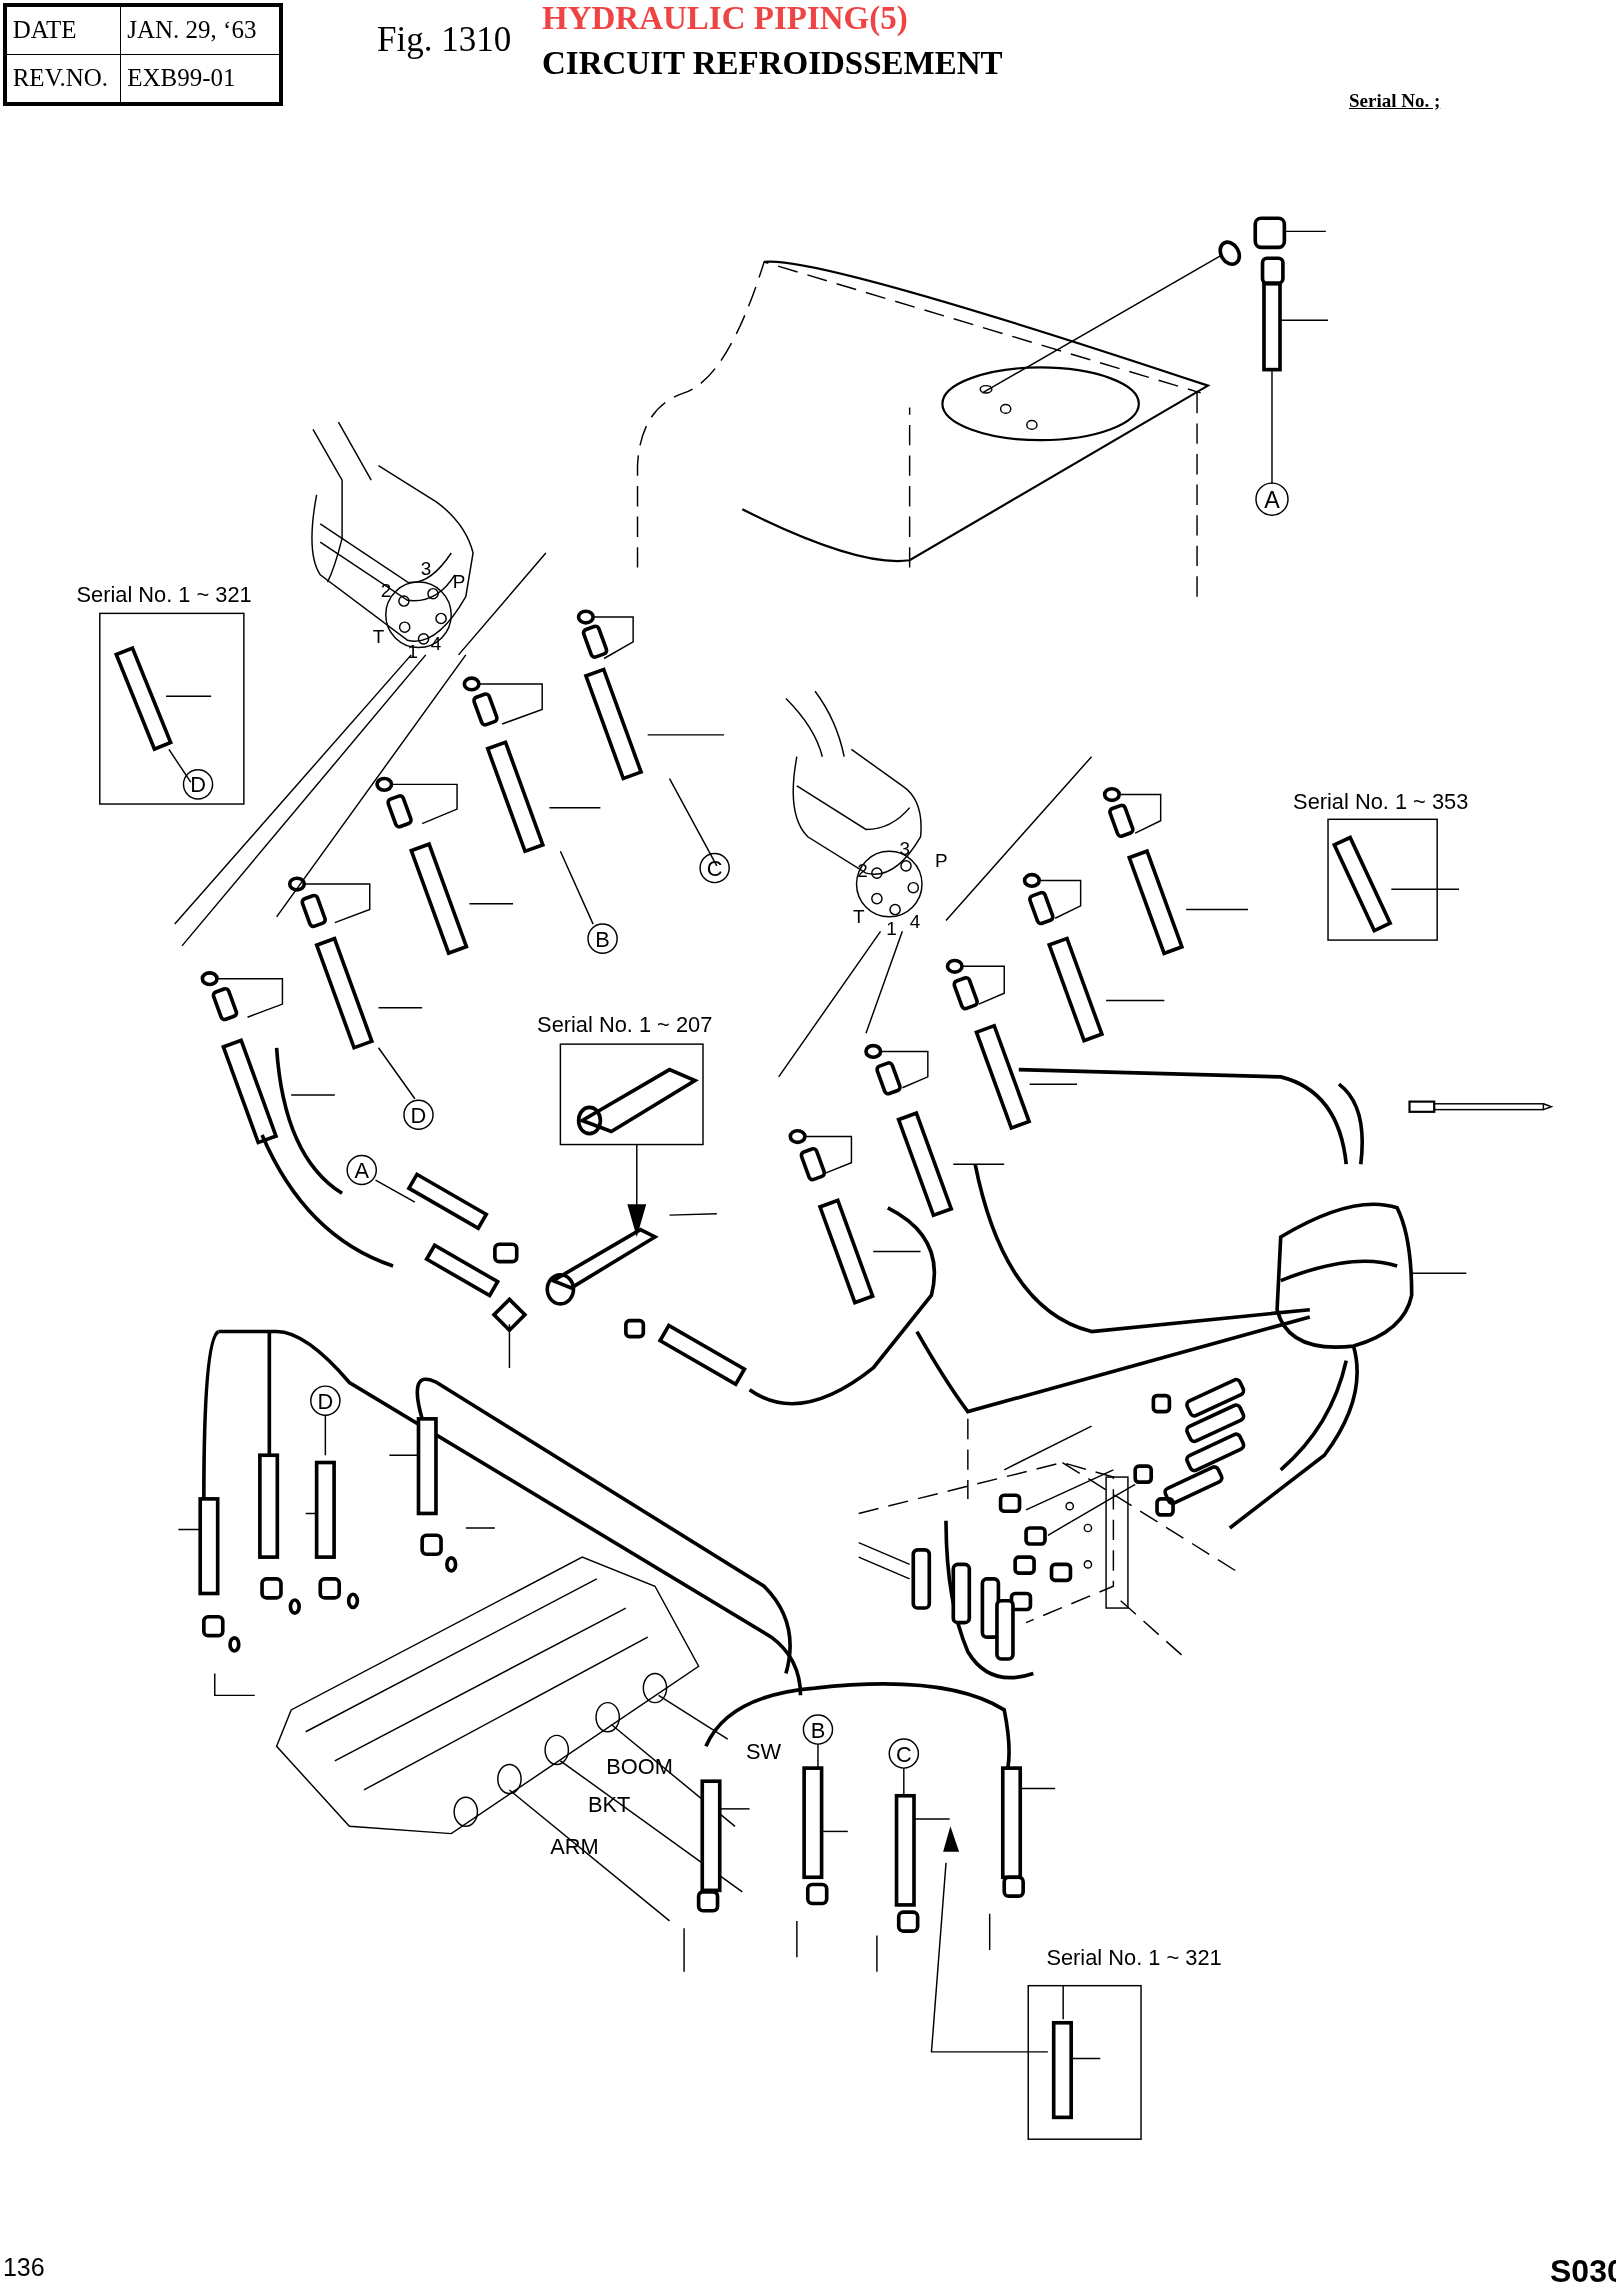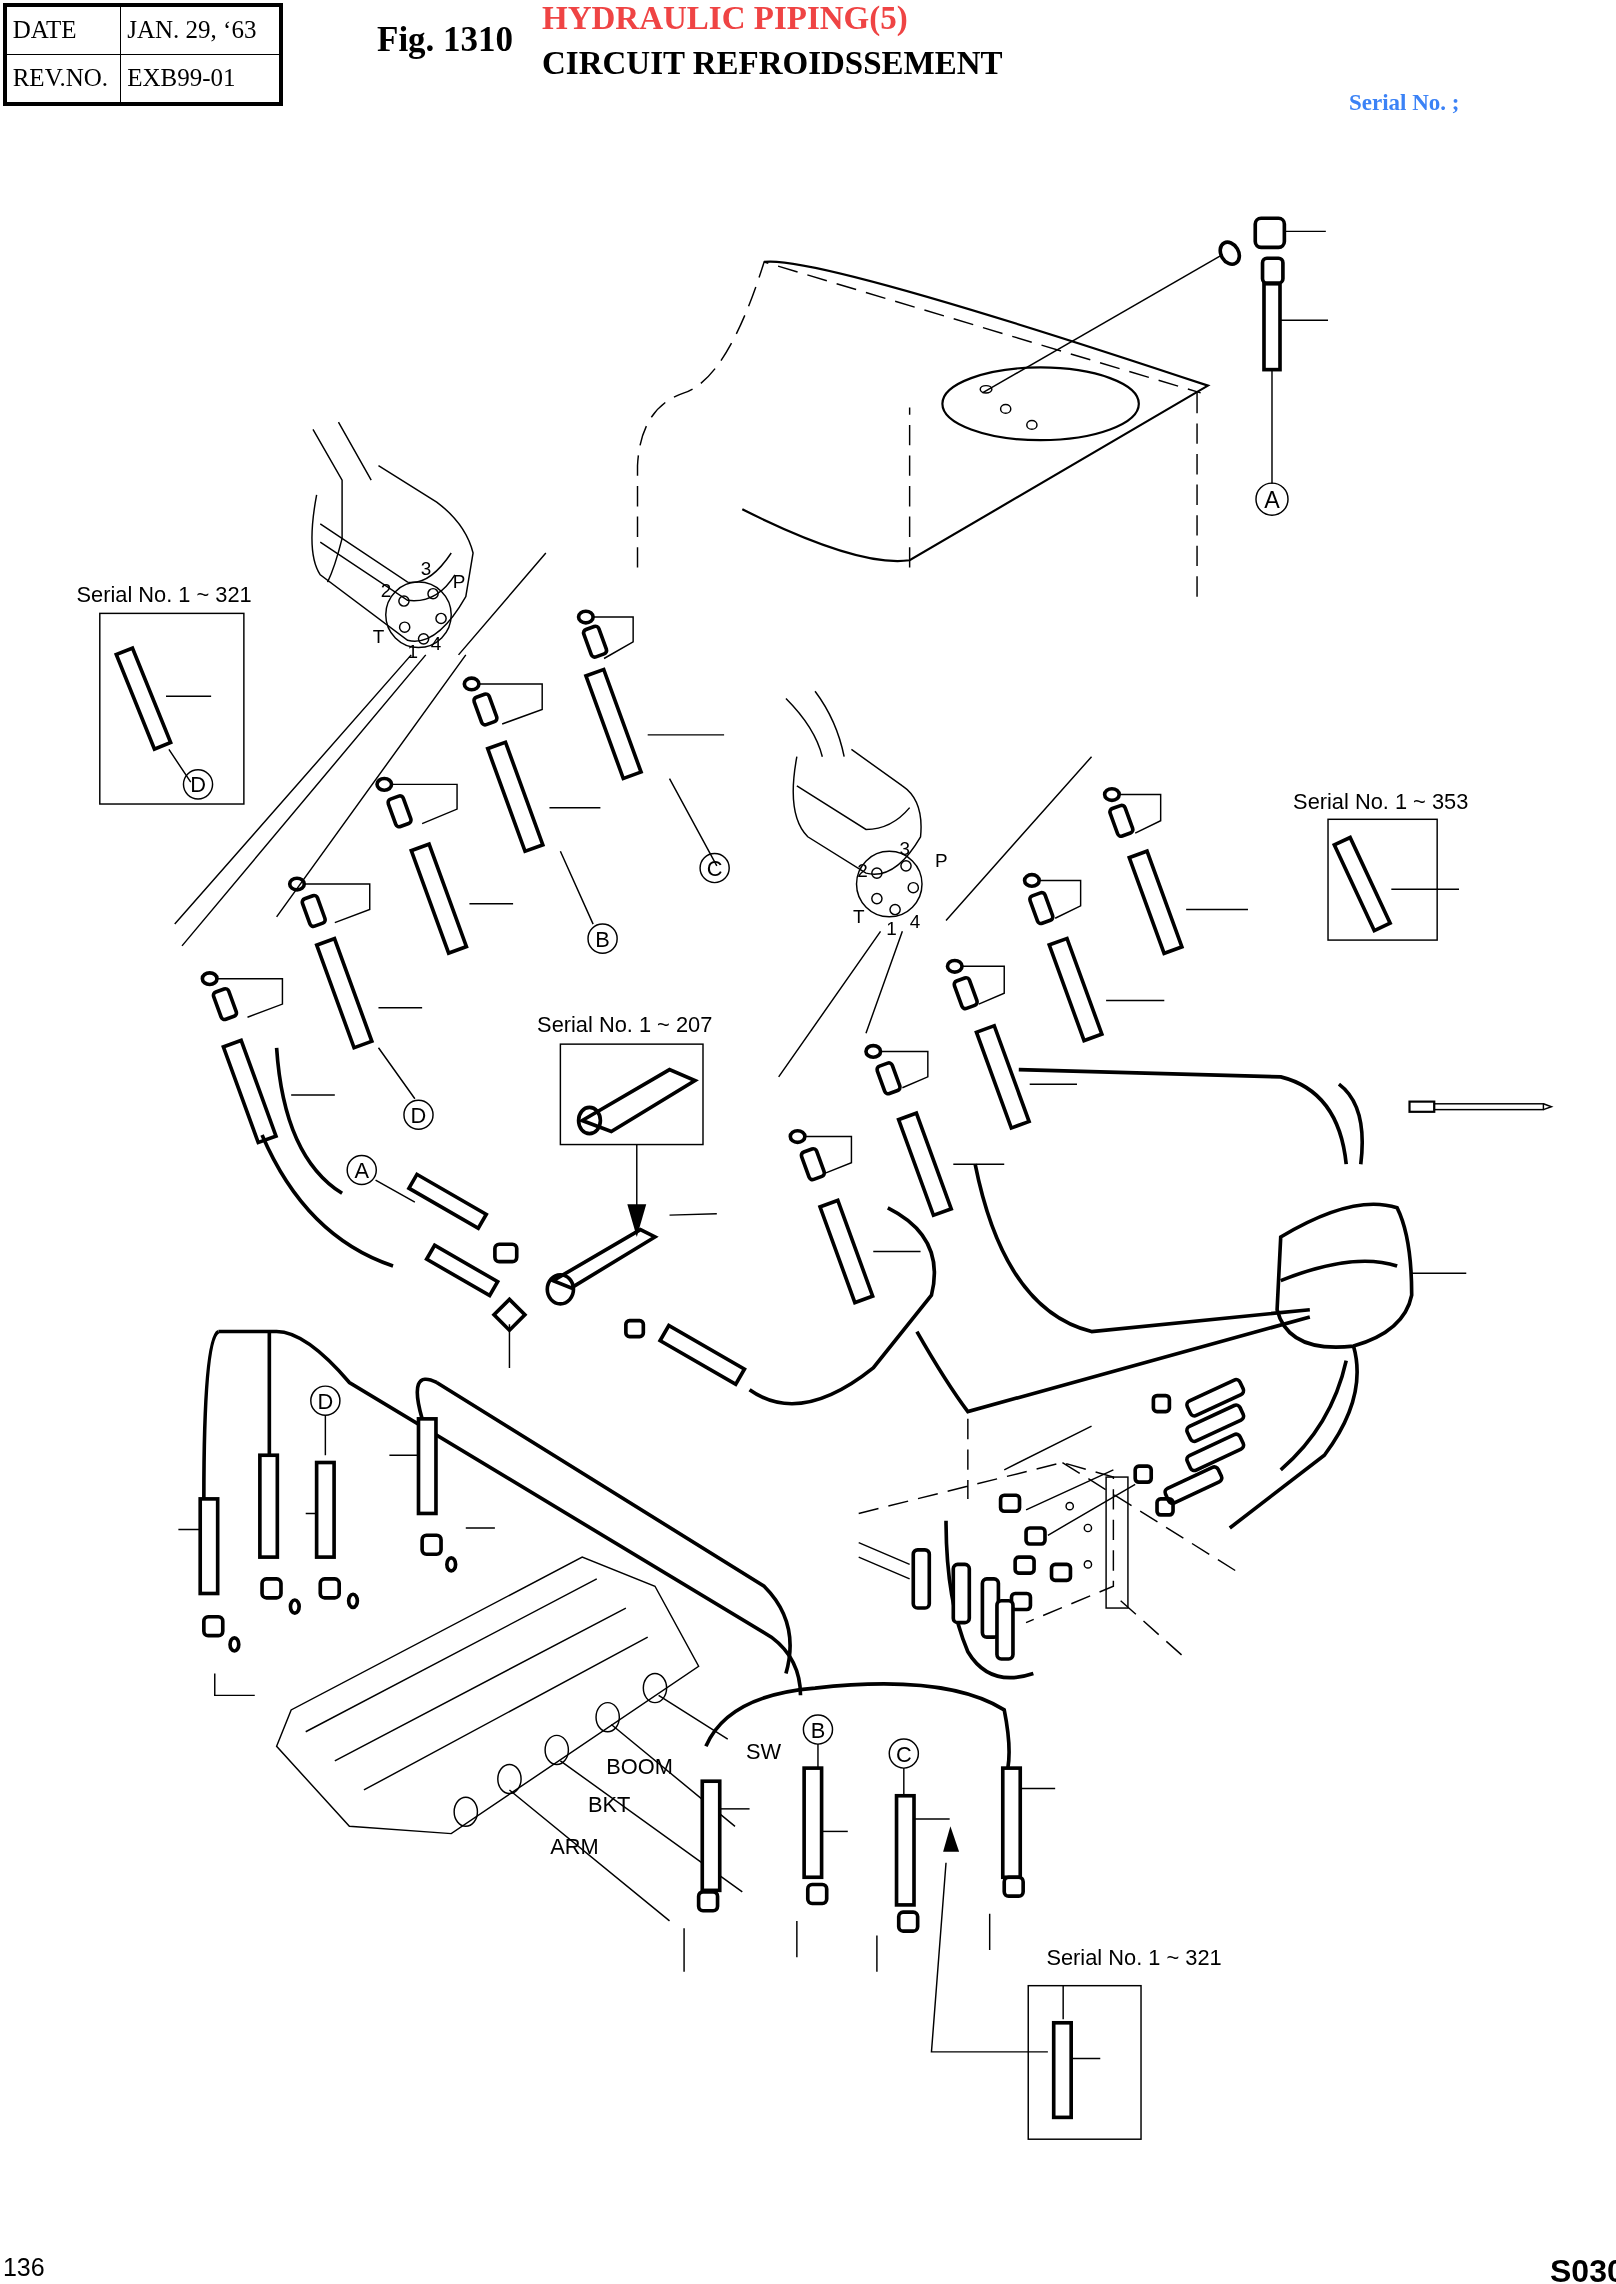--- a/index.html
+++ b/index.html
@@ -3,24 +3,24 @@
 <meta charset="utf-8">
 <style>
   html, body { margin:0; padding:0; background:#ffffff; }
   body { width:1617px; height:2284px; position:relative; overflow:hidden; }
   .serif { font-family: "Liberation Serif", "DejaVu Serif", serif; }
   .sans { font-family: "Liberation Sans", "DejaVu Sans", sans-serif; }
   #hdr-table { position:absolute; left:2.9px; top:2.9px; border-collapse:collapse; border:4.4px solid #000; }
   #hdr-table td { border:1.5px solid #000; font-size:25px; height:47px; padding:0 5.8px; color:#000; }
   #hdr-table td.k { width:102px; }
   #hdr-table td.v { width:146px; }
-  #fig-label { position:absolute; left:377px; top:20.4px; font-size:35px; font-weight:bold; color:#000; }
+  #fig-label { position:absolute; left:377px; top:20.4px; font-size:35px; font-weight:normal; color:#000; }
   #title1 { position:absolute; left:542px; top:0px; font-size:33px; font-weight:bold; color:#ef4444; }
   #title2 { position:absolute; left:542px; top:45px; font-size:33px; font-weight:bold; color:#000;font-family:Liberation Serif, serif; }
-  #serial-top { position:absolute; left:1349px; top:90px; font-size:23px; font-weight:bold; color:#3b82f6; }
+  #serial-top { position:absolute; left:1349px; top:90px; font-size:19px; font-weight:bold; color:#000000;text-decoration:underline; }
   #page-no { position:absolute; left:2.9px; top:2253px; font-size:25px; font-weight:normal; color:#000; }
   #doc-code { position:absolute; left:1550px; top:2253px; font-size:32px; font-weight:bold; color:#000; }
   svg#diagram { position:absolute; left:0; top:0; }
   svg text { font-family: "Liberation Sans", "DejaVu Sans", sans-serif; fill:#000; }
   .thin { stroke:#000; stroke-width:2; fill:none; }
   .mid { stroke:#000; stroke-width:3; fill:none; }
   .thick { stroke:#000; stroke-width:5; fill:none; }
   .dash { stroke:#000; stroke-width:2; fill:none; stroke-dasharray:28 14; }
   .hose { stroke:#000; stroke-width:5; fill:#fff; }
 </style>

